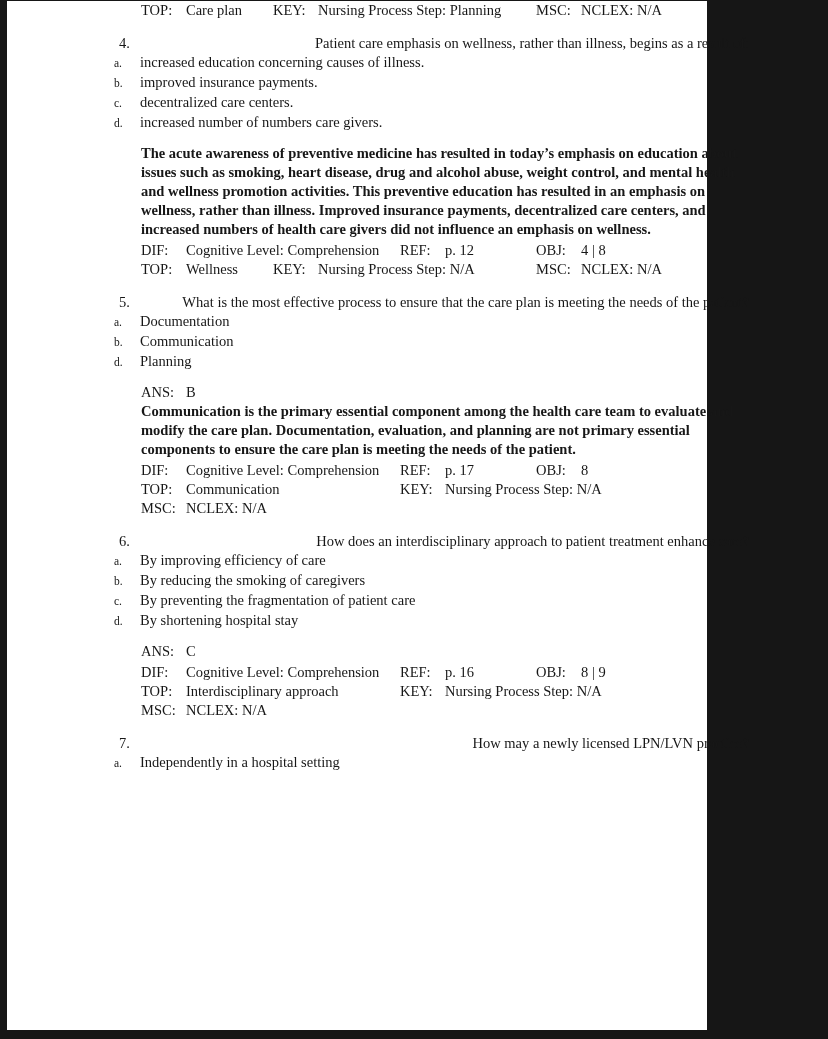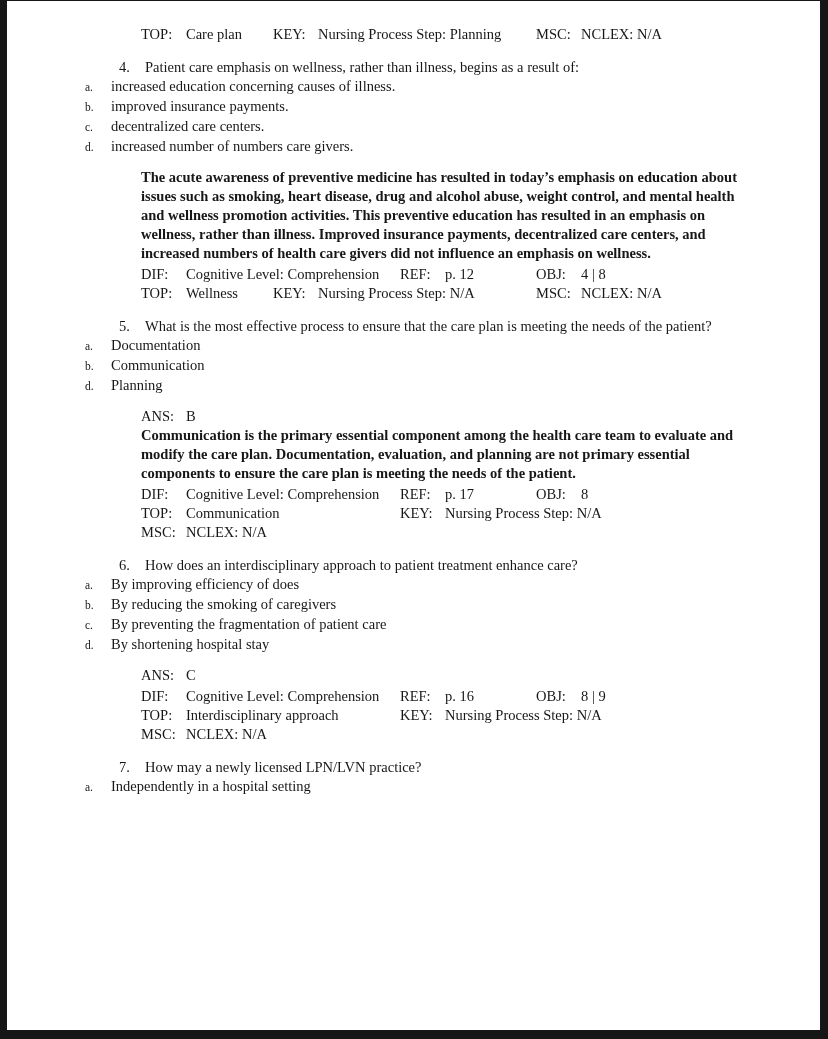--- a/index.html
+++ b/index.html
@@ -6,39 +6,38 @@
   body{
     width:828px;height:1039px;
     background:#161616;
     font-family:"Liberation Serif","DejaVu Serif",serif;
     color:#171717;
     position:relative;
     overflow:hidden;
   }
   .page{
     position:absolute;left:7px;top:1px;
-    width:813px;height:1029px;
+    width:700px;height:1029px;
     background:#ffffff;
     box-sizing:border-box;
-    padding-top:24px;
     font-size:14.5px;line-height:19px;
   }
   
   .meta-row{position:relative;height:19px;white-space:nowrap;}
   .cell{position:absolute;top:0;}
   .c1{left:134px;}
   .c2a{left:266px;}
   .c2b{left:393px;}
   .c3{left:529px;}
   .mlabel{display:inline-block;width:45px;}
   
   .question{margin-top:14px;position:relative;}
   .qnum{position:absolute;left:112px;top:0;}
-  .qstem{margin-left:138px;width:604px;}
-  .option{margin-left:78px;}
+  .qstem{margin-left:138px;width:604px;text-align:right;}
+  .option{margin-left:107px;}
   .oletter{display:inline-block;width:26px;font-size:11.5px;}
   .ansblock{margin-top:11px;}
   .ansline{margin-left:134px;}
   .rationale{margin-left:134px;width:604px;font-weight:bold;}
   .metablock{margin-top:2px;}
 </style>
 </head>
 <body>
 
 <div class="page">
@@ -95,21 +94,21 @@
       </div>
       <div class="meta-row">
         <span class="cell c1"><span class="mlabel">MSC:</span><span>NCLEX: N/A</span></span>
       </div>
     </div>
   </div>
 
   <div class="question">
     <span class="qnum">6.</span>
     <div class="qstem">How does an interdisciplinary approach to patient treatment enhance care?</div>
-    <div class="option"><span class="oletter">a.</span><span>By improving efficiency of does</span></div>
+    <div class="option"><span class="oletter">a.</span><span>By improving efficiency of care</span></div>
     <div class="option"><span class="oletter">b.</span><span>By reducing the smoking of caregivers</span></div>
     <div class="option"><span class="oletter">c.</span><span>By preventing the fragmentation of patient care</span></div>
     <div class="option"><span class="oletter">d.</span><span>By shortening hospital stay</span></div>
     <div class="ansblock">
       <div class="ansline"><span class="mlabel">ANS:</span><span>C</span></div>
     </div>
     <div class="metablock">
       <div class="meta-row">
         <span class="cell c1"><span class="mlabel">DIF:</span><span>Cognitive Level: Comprehension</span></span>
         <span class="cell c2b"><span class="mlabel">REF:</span><span>p. 16</span></span>

